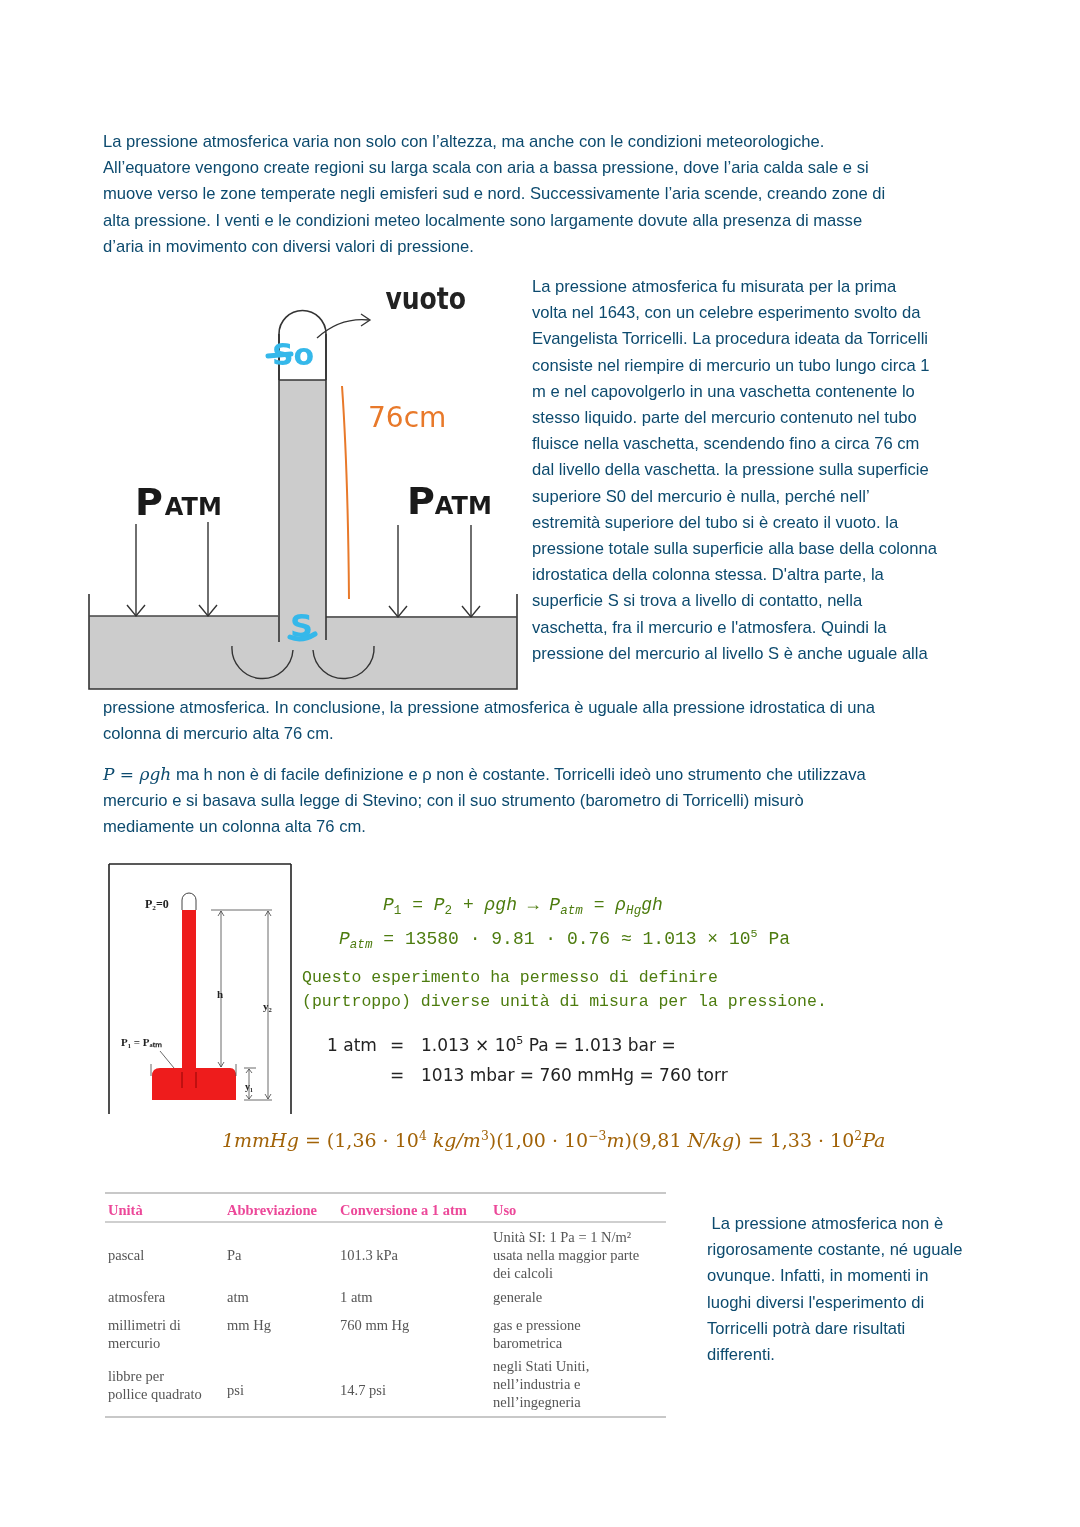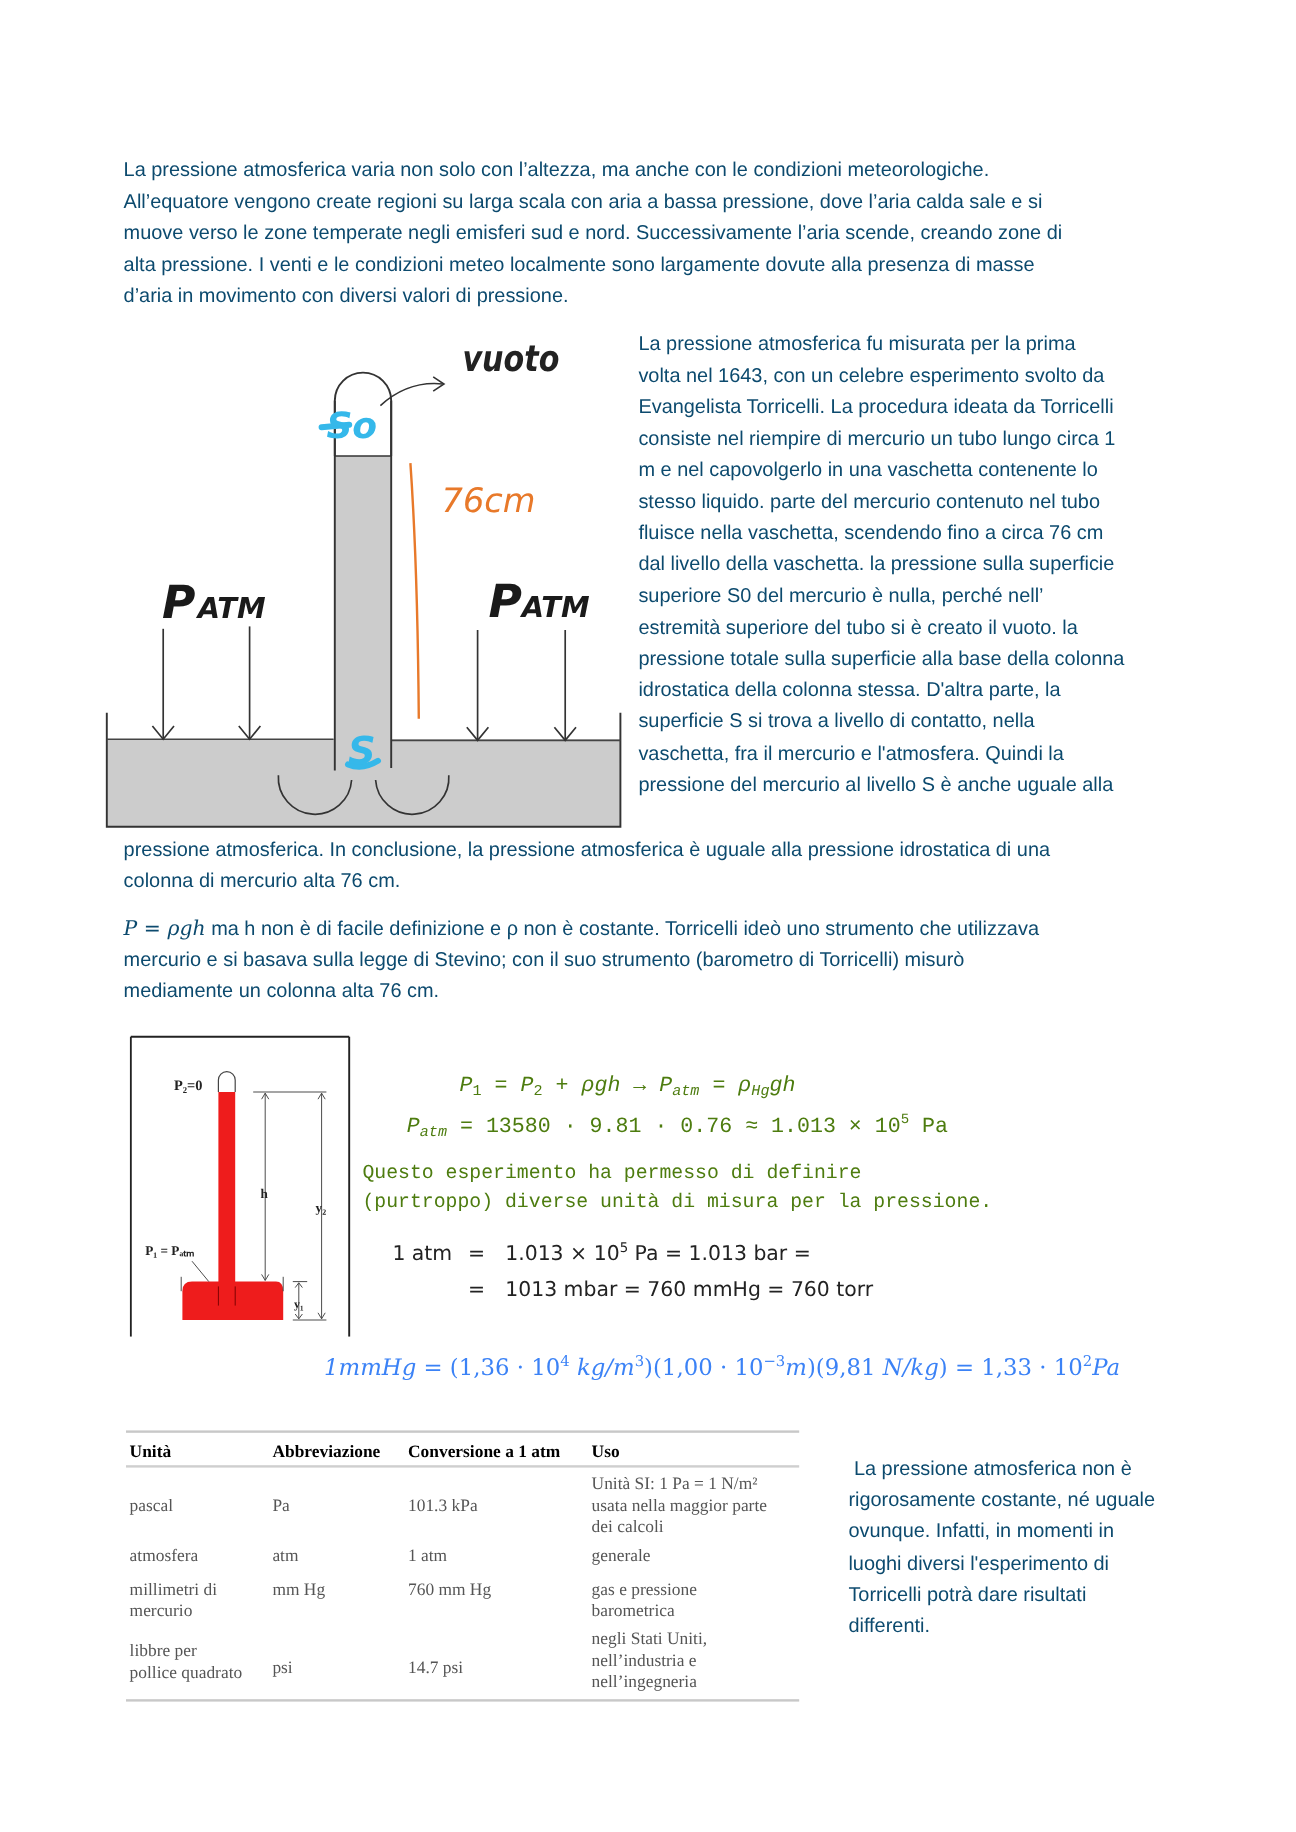--- a/index.html
+++ b/index.html
@@ -12,52 +12,52 @@
   .right-text span { display: block; white-space: nowrap; }
   .concl { left: 103px; top: 695px; width: 870px; }
   .concl span { display: block; white-space: nowrap; }
   .formula-par { left: 103px; top: 761px; width: 880px; }
   .formula-par span.line { display: block; white-space: nowrap; }
   .math-i { font-family: "DejaVu Serif", "Liberation Serif", serif; font-style: italic; font-size: 17px; margin-top: 20px; }
   .side-note { left: 683px; top: 1211px; width: 300px; }
   .side-note span { display: block; white-space: nowrap; margin-left: 24px; }
 
   
-  .diagram1 { position: absolute; left: 85px; top: 272px; width: 440px; height: 425px; font-style: italic; }
+  .diagram1 { position: absolute; left: 85px; top: 272px; width: 440px; height: 425px; }
   
   .diagram2 { position: absolute; left: 108px; top: 862px; width: 185px; height: 252px; }
 
   .latex { position: absolute; font-family: Liberation Mono, monospace; color: #4d7c0f; }
   .eq1 { left: 383px; top: 895px; font-size: 18px; font-style: italic; }
   .eq1 .up { font-style: normal; }
   .eq2 { left: 339px; top: 929px; font-size: 18px; }
   .eq2 i { font-style: italic; }
   .latex-para { left: 302px; top: 966px; font-size: 16.5px; line-height: 24px; }
   .latex-para span { display: block; white-space: nowrap; }
   .atm-row { position: absolute; font-family: "DejaVu Sans", sans-serif; font-size: 17px; color: #222; white-space: nowrap; }
   .atm1-lhs { left: 327px; top: 1035px; }
   .atm1-eq { left: 390px; top: 1035px; }
   .atm1-rhs { left: 421px; top: 1035px; }
   .atm2-eq { left: 390px; top: 1065px; }
   .atm2-rhs { left: 421px; top: 1065px; }
   sup { font-size: 0.65em; vertical-align: 0.6em; line-height: 0; }
   sub { font-size: 0.7em; vertical-align: -0.3em; line-height: 0; }
 
   .mmhg { position: absolute; left: 222px; top: 1129px; font-family: "DejaVu Serif", "Liberation Serif", serif;
-          font-size: 19px; color: #3b82f6; white-space: nowrap; margin-left: 48px; }
+          font-size: 19px; color: #a16207; white-space: nowrap; }
   .mmhg i { font-style: italic; }
 
   
   .units-table { position: absolute; left: 105px; top: 1192px; width: 561px;
                  font-family: "Liberation Serif", "DejaVu Serif", serif; color: #555; font-size: 14.5px; }
   .units-table .topline { position: absolute; left: 0; top: 0; width: 561px; height: 2px; background: #c8c8c8; }
   .units-table .headline { position: absolute; left: 0; top: 29px; width: 561px; height: 2px; background: #cfcfcf; }
   .units-table .bottomline { position: absolute; left: 0; top: 224px; width: 561px; height: 2px; background: #c8c8c8; }
   .units-table .cell { position: absolute; line-height: 18px; white-space: nowrap; }
-  .units-table .hdr { font-weight: bold; color: #000000; top: 9px; }
+  .units-table .hdr { font-weight: bold; color: #ec4899; top: 9px; }
   .c0 { left: 3px; } .c1 { left: 122px; } .c2 { left: 235px; } .c3 { left: 388px; }
 </style>
 </head>
 <body>
 
 <div class="p intro">
   <span>La pressione atmosferica varia non solo con l’altezza, ma anche con le condizioni meteorologiche.</span>
   <span>All’equatore vengono create regioni su larga scala con aria a bassa pressione, dove l’aria calda sale e si</span>
   <span>muove verso le zone temperate negli emisferi sud e nord. Successivamente l’aria scende, creando zone di</span>
   <span>alta pressione. I venti e le condizioni meteo localmente sono largamente dovute alla presenza di masse</span>

